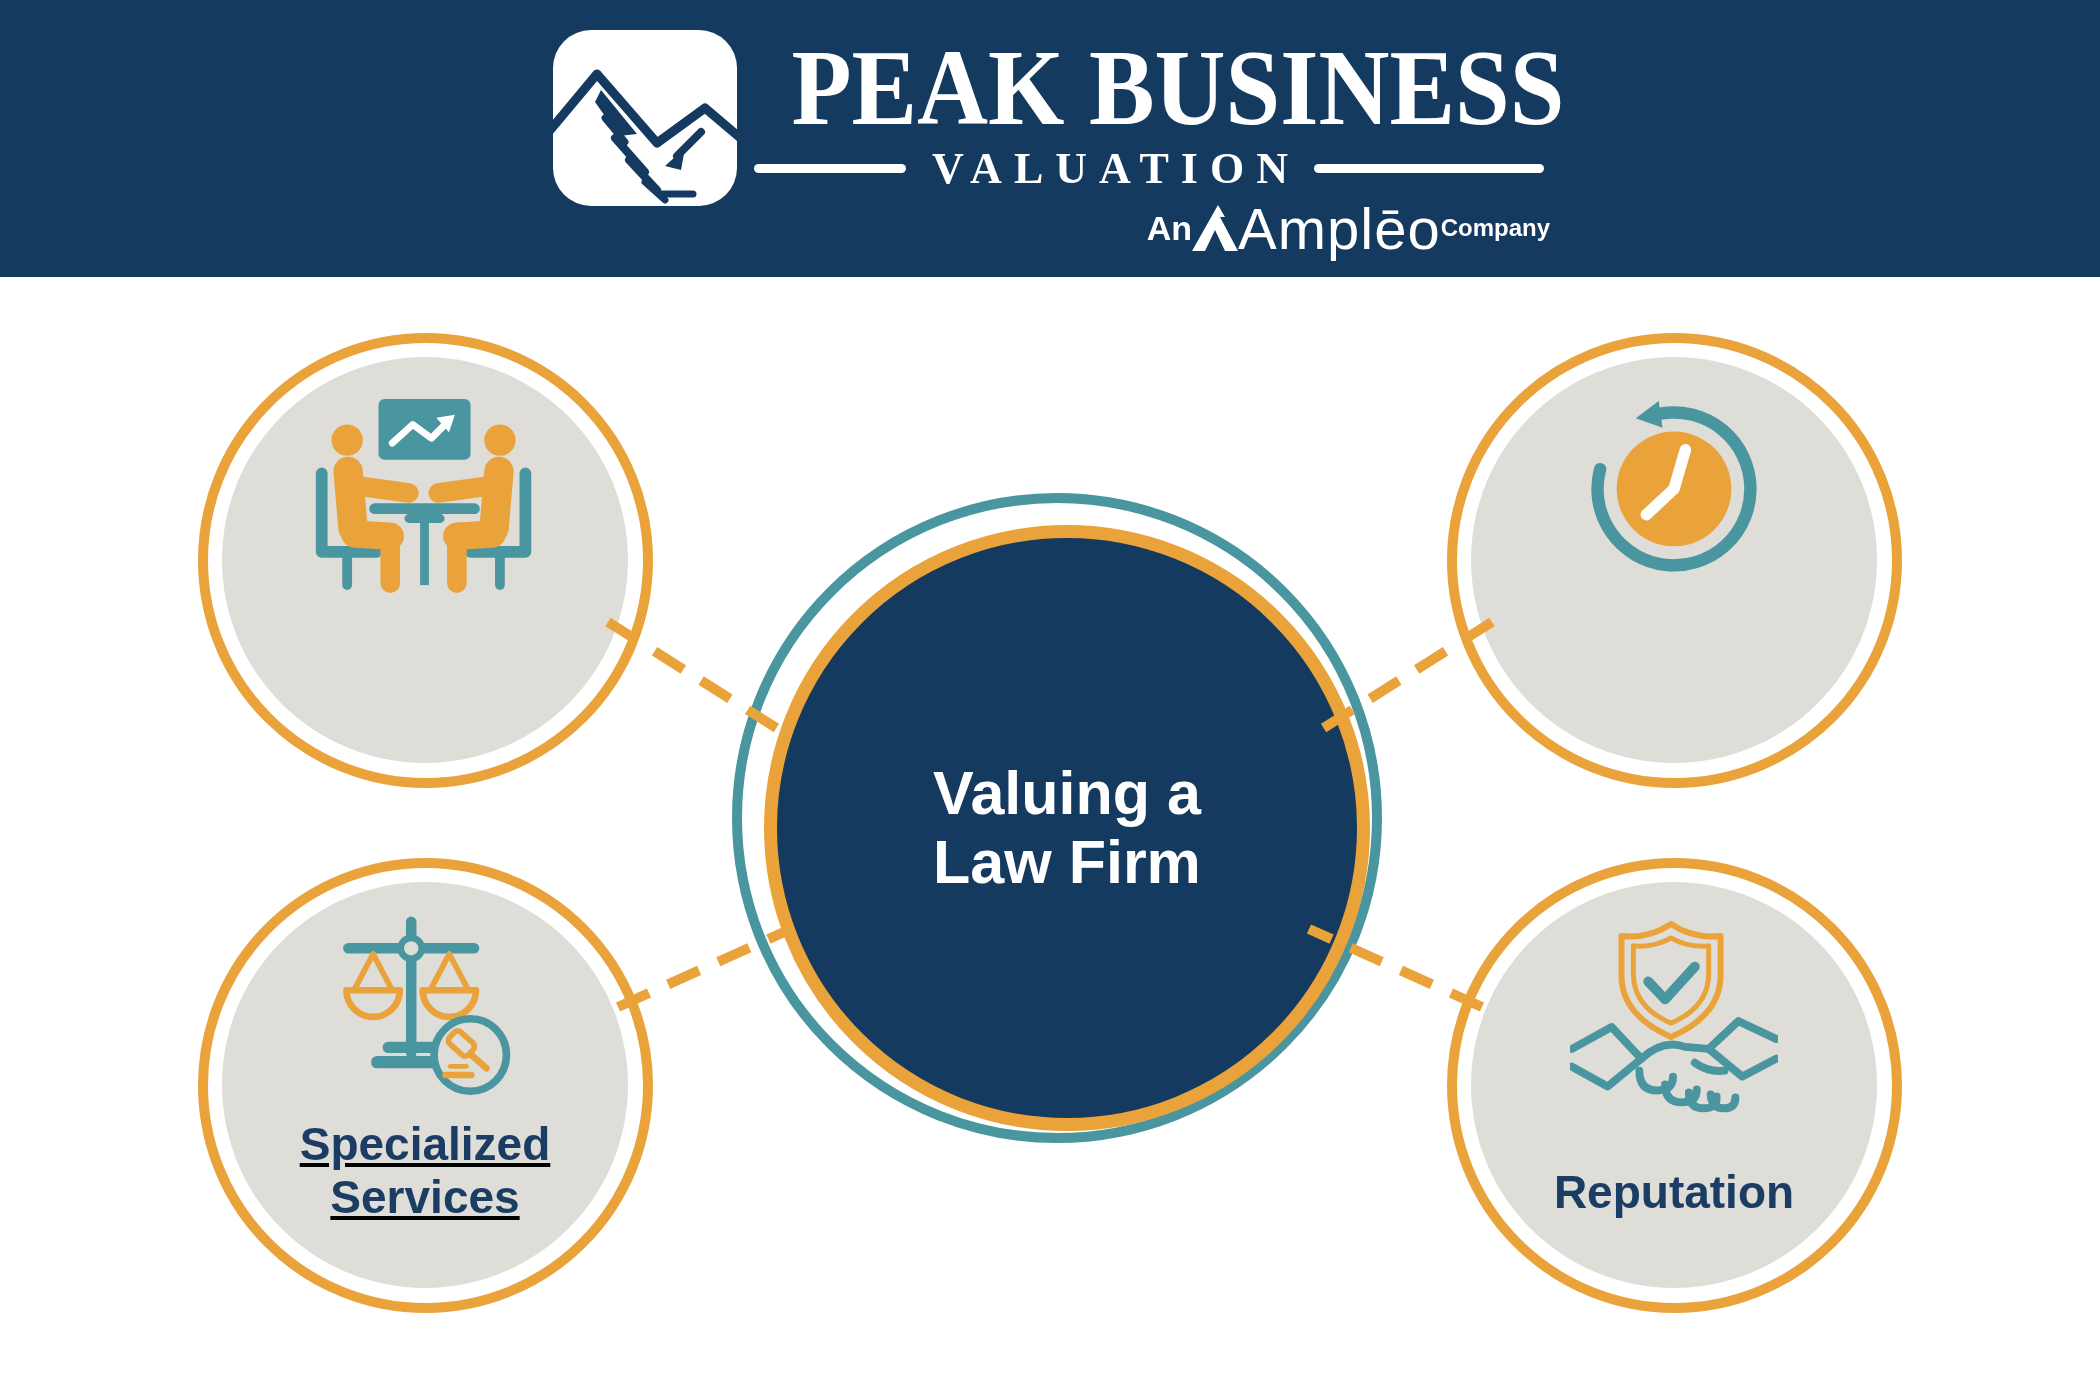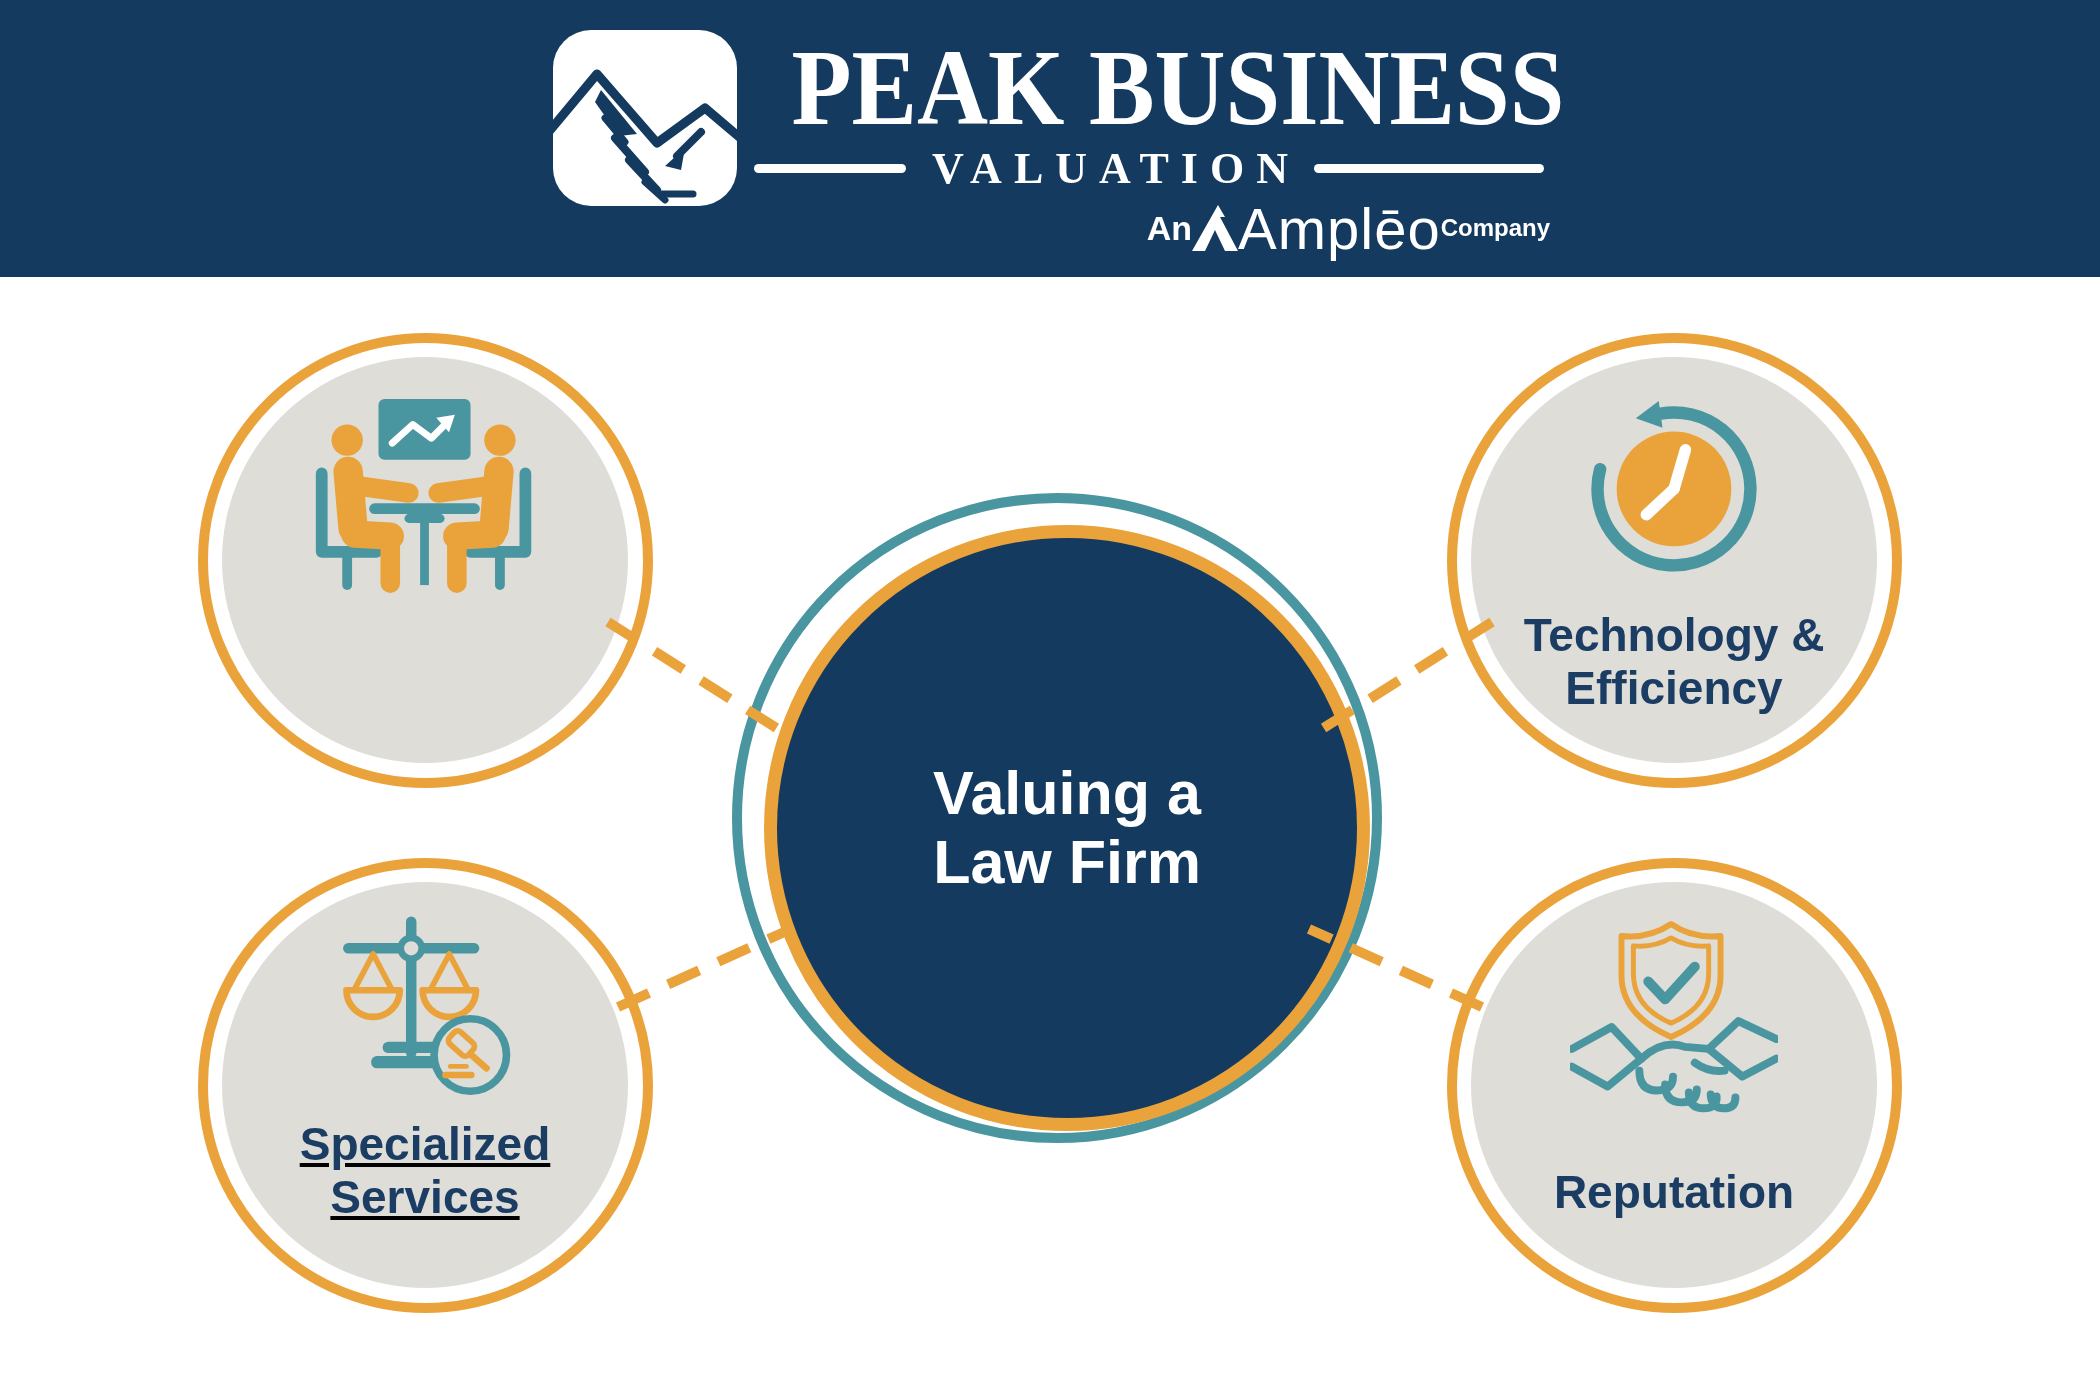--- a/index.html
+++ b/index.html
@@ -84,21 +84,21 @@
   .center-ring{
     position:absolute;left:732px;top:493px;width:650px;height:650px;
     border-radius:50%;border:10px solid var(--teal);background:#fff;
   }
   .center-disc{
     position:absolute;left:22px;top:22px;width:606px;height:606px;
     border-radius:50%;background:var(--navy);border:13px solid var(--orange);
     display:flex;align-items:center;justify-content:center;
   }
   .center-label{
-    font-size:61px;font-weight:700;color:#fff;text-align:right;
+    font-size:61px;font-weight:700;color:#fff;text-align:left;
     line-height:1.13;white-space:pre-line;
   }
   
   .connectors{position:absolute;left:0;top:0;pointer-events:none;}
   .connector{stroke:var(--orange);stroke-width:10;stroke-dasharray:34 21;fill:none;}
   
   .f-orange{fill:var(--orange);} .f-teal{fill:var(--teal);}
   .f-white{fill:#fff;} .f-navy{fill:var(--navy);} .f-gray{fill:var(--disc-gray);}
   .f-none{fill:none;}
   .s-orange{stroke:var(--orange);} .s-teal{stroke:var(--teal);}
@@ -167,22 +167,20 @@
 
 <div class="node node-tr">
   <div class="disc">
     <svg width="172" height="172" viewBox="0 0 180 180">
       <circle cx="90" cy="92" r="60" class="f-orange"></circle>
       <path class="s-teal f-none rc" stroke-width="13" d="M76.1,13.2 A80 80 0 1 1 12.7,71.3"></path>
       <polygon class="f-teal" points="78,28 74,0 50,18"></polygon>
       <path class="s-white f-none rc" stroke-width="12" d="M90,92 L102,51"></path>
       <path class="s-white f-none rc" stroke-width="12" d="M90,92 L61,119"></path>
     </svg>
-    <div class="node-label">Technology &amp;
-Efficiency</div>
   </div>
 </div>
 
 <div class="node node-bl">
   <div class="disc">
     <svg width="181" height="186" viewBox="0 0 190 195">
       <path class="s-teal f-none rc" stroke-width="11" d="M80,10 L80,148"></path>
       <path class="s-teal f-none rc" stroke-width="11" d="M14,38 L146,38"></path>
       <circle cx="80" cy="38" r="11" class="f-gray s-teal" stroke-width="7"></circle>
       <path class="s-orange f-none rc" stroke-width="6" d="M40,44 L21,80 M40,44 L59,80"></path>

